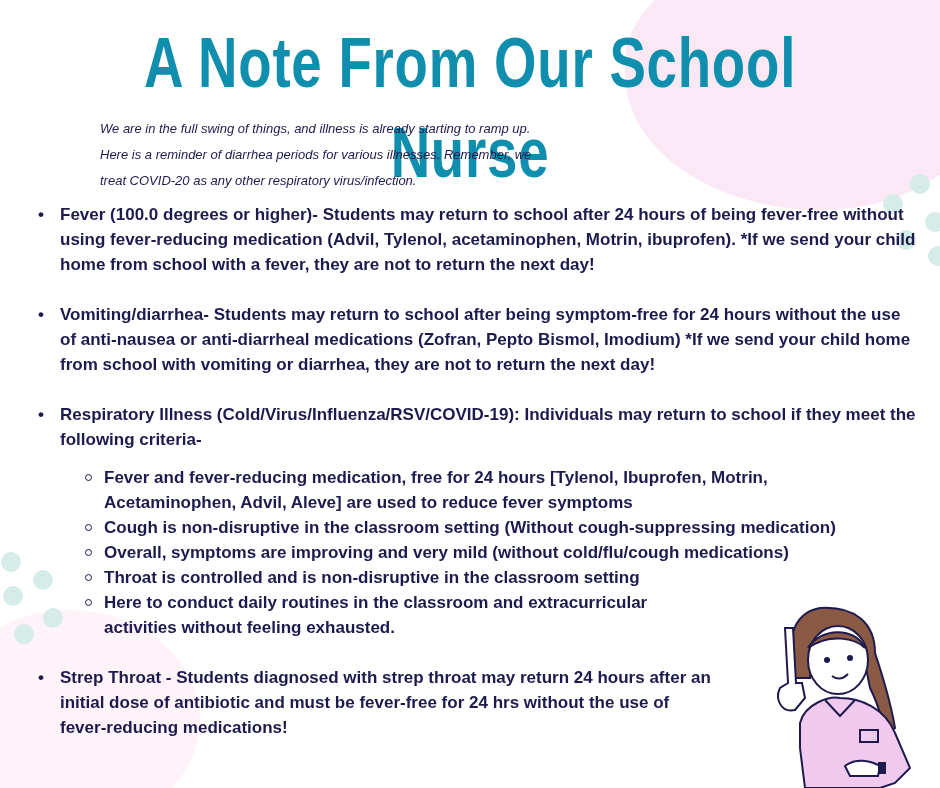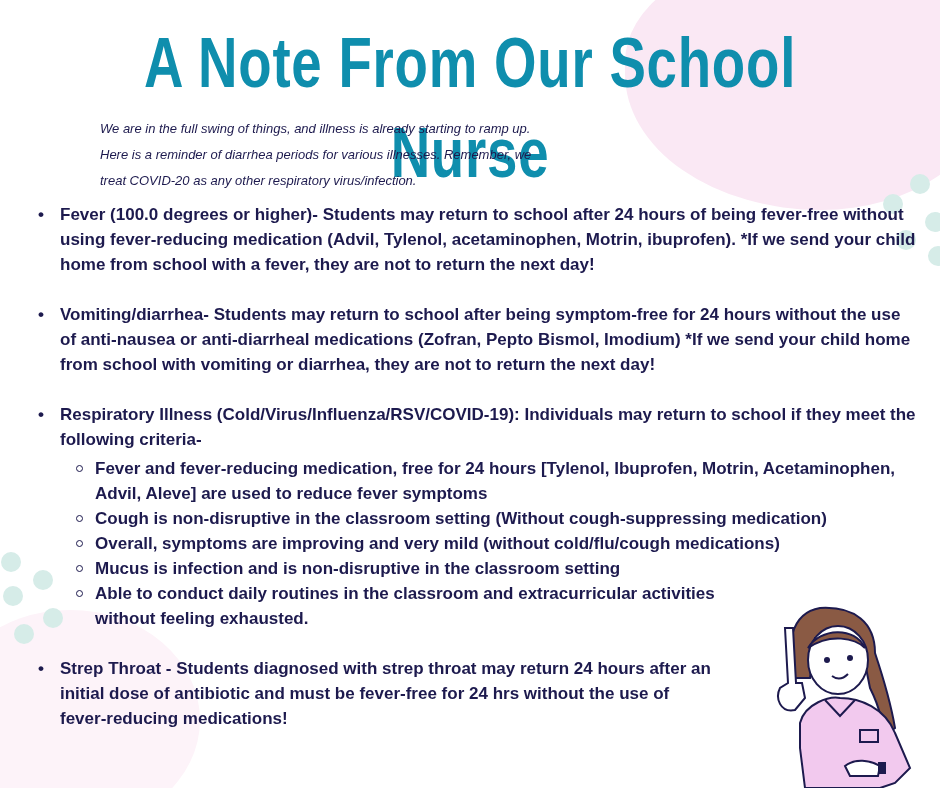--- a/index.html
+++ b/index.html
@@ -11,21 +11,21 @@
   .dot { position:absolute; border-radius:50%; background:#d6ece8; z-index:1; }
   .title { position:absolute; left:0; width:940px; top:18px; text-align:center; z-index:2;
            font-family:"Liberation Sans", sans-serif; font-weight:bold; font-size:70px; color:#0f8ead;
            transform:scaleX(0.78); transform-origin:center; letter-spacing:1px; line-height:90px; }
   .intro { position:absolute; left:100px; width:740px; top:116px; text-align:left; z-index:2;
            font-style:italic; font-size:13px; line-height:26px; color:#1d1a4e; }
   .content { position:absolute; left:36px; top:202px; width:880px; z-index:2;
              font-weight:bold; font-size:17px; line-height:25px; color:#1d1a4e; }
   .item { position:relative; padding-left:24px; margin-bottom:25px; }
   .item .bullet { position:absolute; left:2px; top:0; }
-  .sub { list-style:none; margin:4px; padding:0; }
+  .sub { list-style:none; margin:13px; padding:0; }
   .sub li { position:relative; padding-left:31px; }
   .sub li .ring { position:absolute; left:12px; top:9px; width:5px; height:5px; border:1.5px solid #1d1a4e; border-radius:50%; }
   .narrow { width:640px; }
   .nurse { position:absolute; left:760px; top:598px; width:160px; height:190px; z-index:3; }
 </style>
 </head>
 <body>
 
 <div class="blob blob-top"></div>
 <div class="blob blob-bl"></div>
@@ -58,22 +58,22 @@
     <span class="bullet">•</span>
     <span>Vomiting/diarrhea- Students may return to school after being symptom-free for 24 hours without the use of anti-nausea or anti-diarrheal medications (Zofran, Pepto Bismol, Imodium) *If we send your child home from school with vomiting or diarrhea, they are not to return the next day!</span>
   </div>
   <div class="item">
     <span class="bullet">•</span>
     <span>Respiratory Illness (Cold/Virus/Influenza/RSV/COVID-19): Individuals may return to school if they meet the following criteria-</span>
     <ul class="sub">
       <li><span class="ring"></span><span>Fever and fever-reducing medication, free for 24 hours [Tylenol, Ibuprofen, Motrin, Acetaminophen, Advil, Aleve] are used to reduce fever symptoms</span></li>
       <li><span class="ring"></span><span>Cough is non-disruptive in the classroom setting (Without cough-suppressing medication)</span></li>
       <li><span class="ring"></span><span>Overall, symptoms are improving and very mild (without cold/flu/cough medications)</span></li>
-      <li><span class="ring"></span><span>Mucus is infection and is non-disruptive in the classroom setting</span></li>
-      <li class="narrow" style="width:620px"><span class="ring"></span><span>Able to conduct daily routines in the classroom and extracurricular activities without feeling exhausted.</span></li>
+      <li><span class="ring"></span><span>Throat is controlled and is non-disruptive in the classroom setting</span></li>
+      <li class="narrow" style="width:620px"><span class="ring"></span><span>Here to conduct daily routines in the classroom and extracurricular activities without feeling exhausted.</span></li>
     </ul>
   </div>
   <div class="item narrow" style="width:660px">
     <span class="bullet">•</span>
     <span>Strep Throat - Students diagnosed with strep throat may return 24 hours after an initial dose of antibiotic and must be fever-free for 24 hrs without the use of fever-reducing medications!</span>
   </div>
 </div>
 
 <svg class="nurse" viewBox="0 0 160 190">
   <path d="M60 10 C30 15 25 50 35 80 L50 80 L55 40 L100 40 L110 90 C120 110 125 130 120 140 L135 130 C130 100 120 70 115 55 C115 25 95 8 60 10Z" fill="#8a5a44" stroke="#1d1a4e" stroke-width="2"></path>

